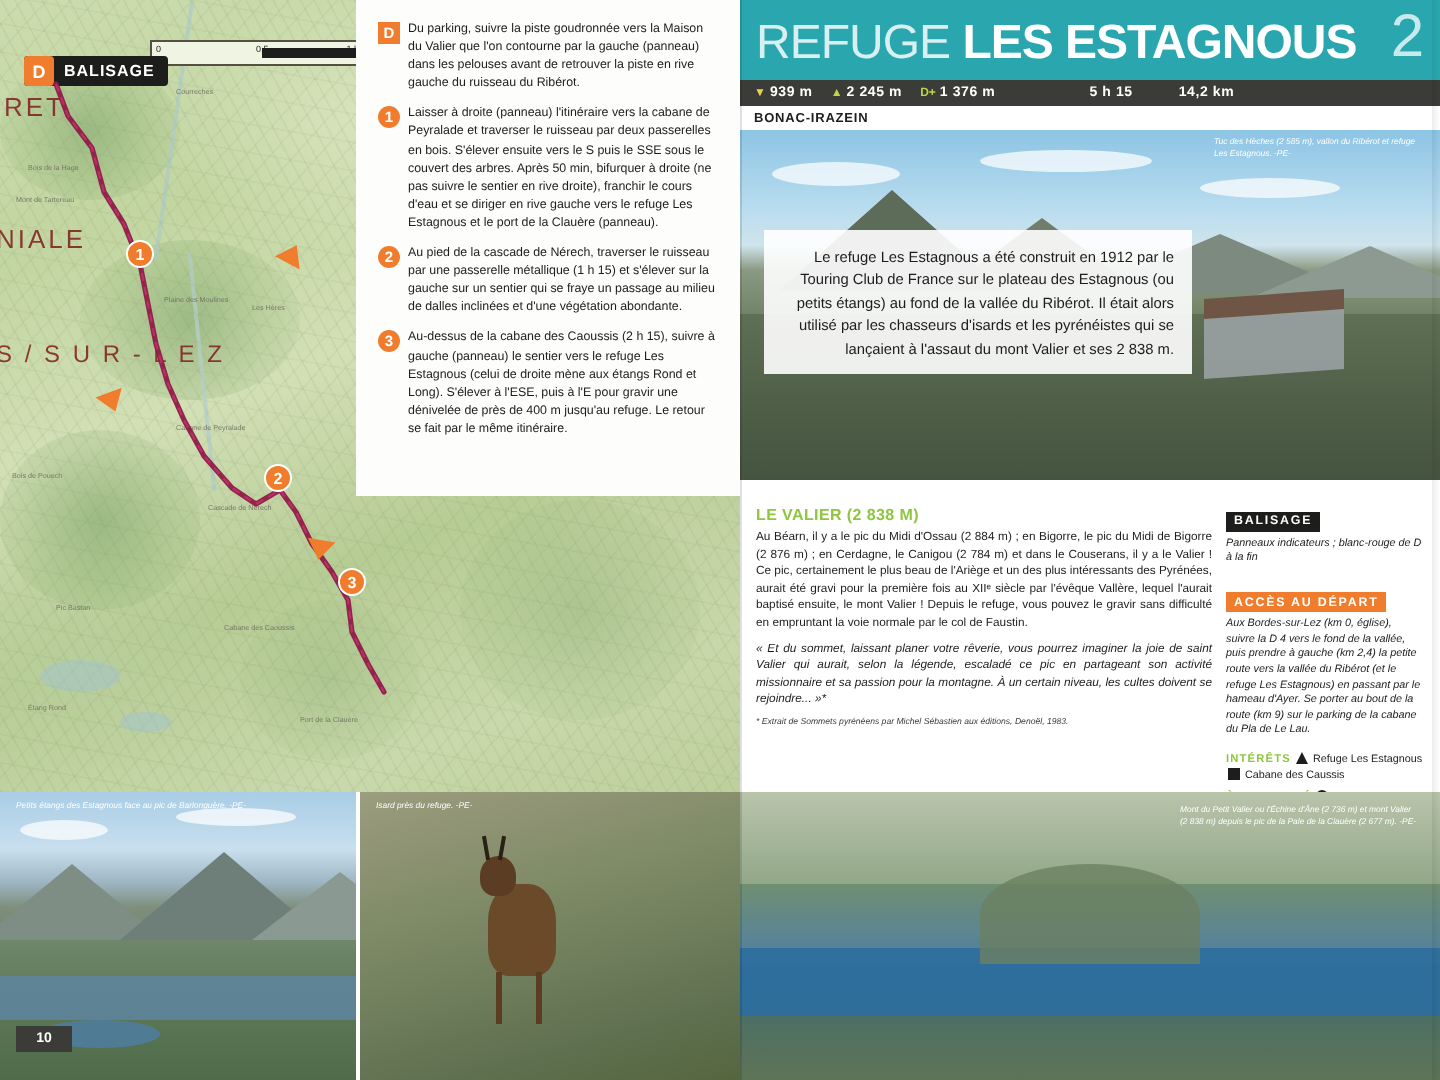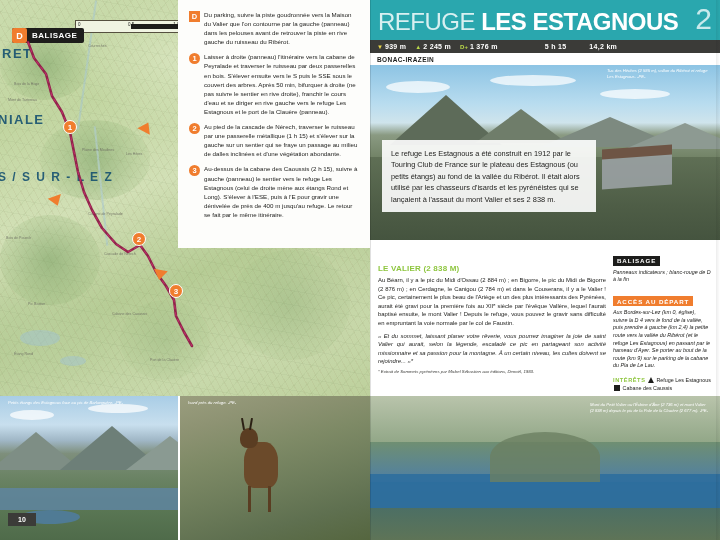--- a/index.html
+++ b/index.html
@@ -58,21 +58,21 @@
     background: #1d1d1b; border-radius: 2px; padding-right: 7px;
   }
   .parking-d {
     width: 15px; height: 15px; background: #f07d2e; color: #fff;
     font-weight: bold; font-size: 9px; display:flex; align-items:center; justify-content:center;
     border-radius: 2px;
   }
   .parking-txt { color:#fff; font-size: 8px; font-weight: bold; letter-spacing: .5px; margin-left: 5px; }
 
   .map-label {
-    position: absolute; color: #0c4a6e; font-weight: bold;
+    position: absolute; color: #7f1d1d; font-weight: normal;
     letter-spacing: 1.5px; white-space: nowrap; opacity: .85;
   }
   .map-smalltext {
     position:absolute; color:#6b6b60; font-size:3.6px; white-space:nowrap; opacity:.85;
   }
 
   .track {
     position: absolute; left:0; top:0; width: 370px; height: 396px;
   }
   .wp {
@@ -141,30 +141,30 @@
   .cloud { position:absolute; background: rgba(255,255,255,.72); border-radius: 50%; }
   .mtn {
     position:absolute; width: 0; height: 0; border-style: solid;
   }
   .hero-caption {
     position: absolute; right: 5px; top: 3px; width: 108px;
     font-size: 4.2px; line-height: 6px; color: #ffffff; font-style: italic; text-align: left;
   }
 
   .intro-box {
-    position: absolute; left: 12px; top: 140px; width: 214px; height: 72px;
-    background: rgba(255,255,255,.90); padding: 8px 9px;
+    position: absolute; left: 12px; top: 115px; width: 214px; height: 72px;
+    background: rgba(255,255,255,.90); padding: 8px 9px; text-align: right;
   }
   .intro-txt { font-size: 7.4px; line-height: 11.4px; color: #1d1d1b; }
 
   .valier-block {
     position: absolute; left: 8px; top: 253px; width: 228px;
   }
   .valier-title {
-    font-size: 8px; font-weight: bold; color: #8ec63f; letter-spacing: .2px; margin-bottom: 3px; margin-top: 11px;
+    font-size: 8px; font-weight: bold; color: #8ec63f; letter-spacing: .2px; margin-bottom: 3px;
   }
   .valier-txt { font-size: 5.9px; line-height: 8.6px; color: #1d1d1b; text-align: justify; }
   .valier-quote { font-size: 5.9px; line-height: 8.6px; color: #1d1d1b; font-style: italic; text-align: justify; margin-top: 4px; }
   .valier-note { font-size: 4.3px; line-height: 6px; color: #3b3b38; font-style: italic; margin-top: 3px; }
 
   
   .infobox {
     position: absolute; left: 240px; top: 246px; width: 104px; background: #ffffff; padding: 3px 3px;
   }
   .info-head {

